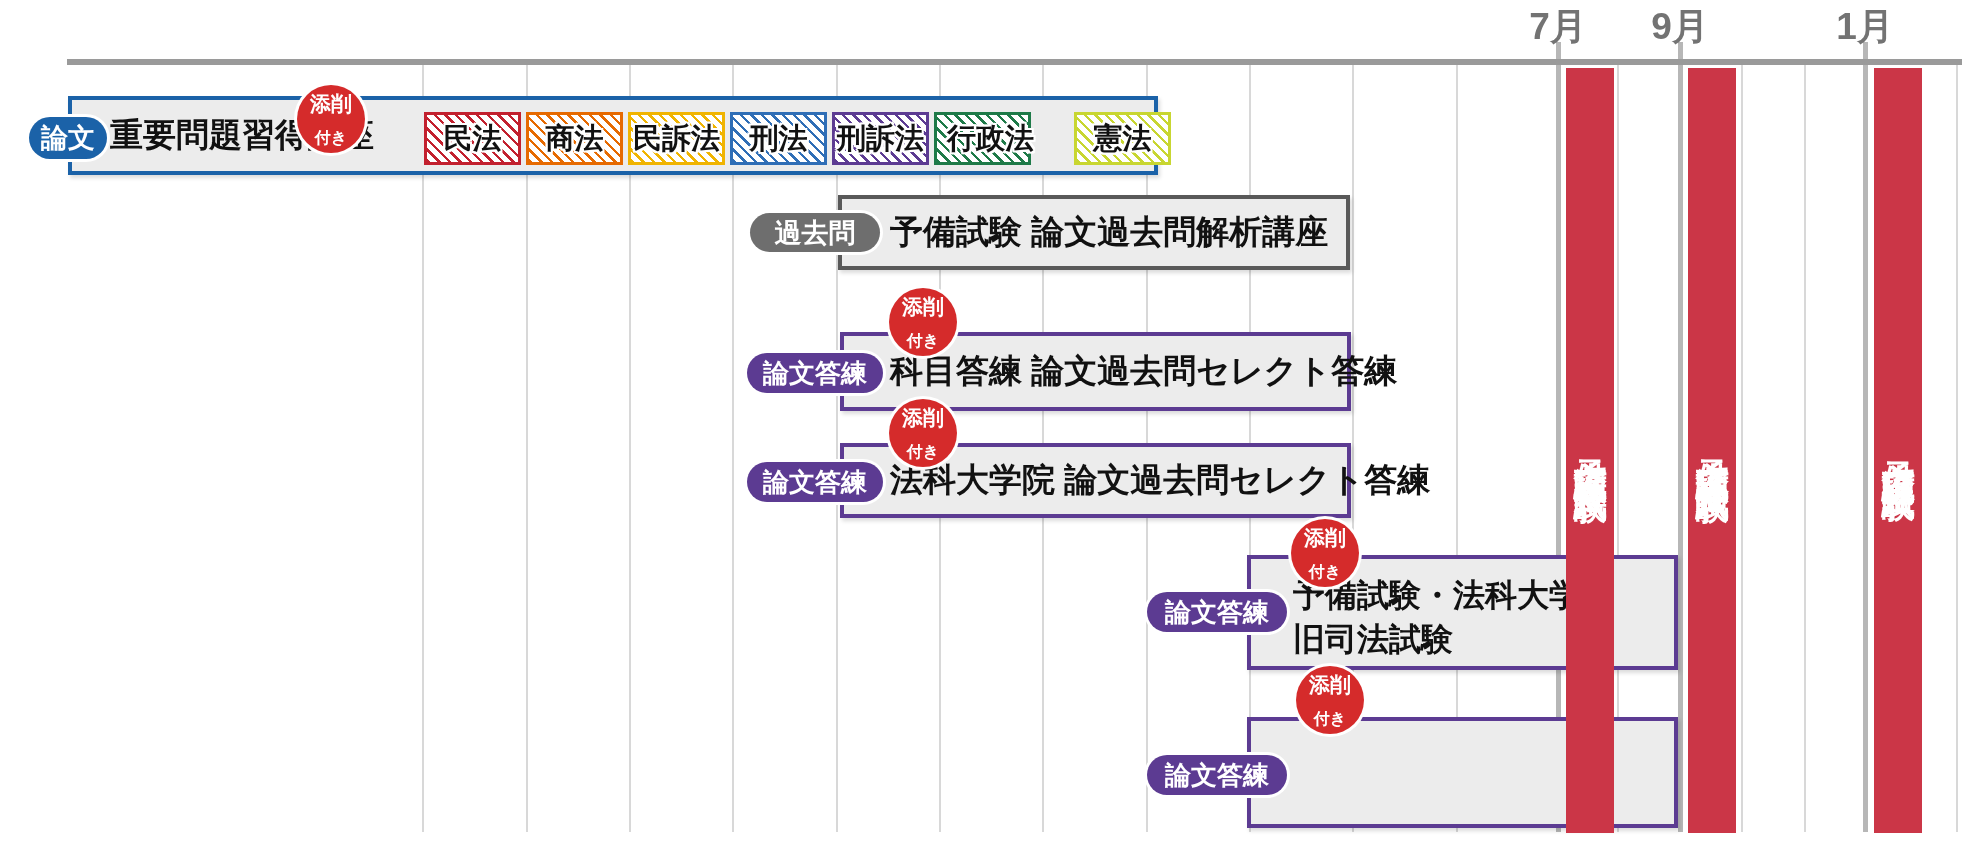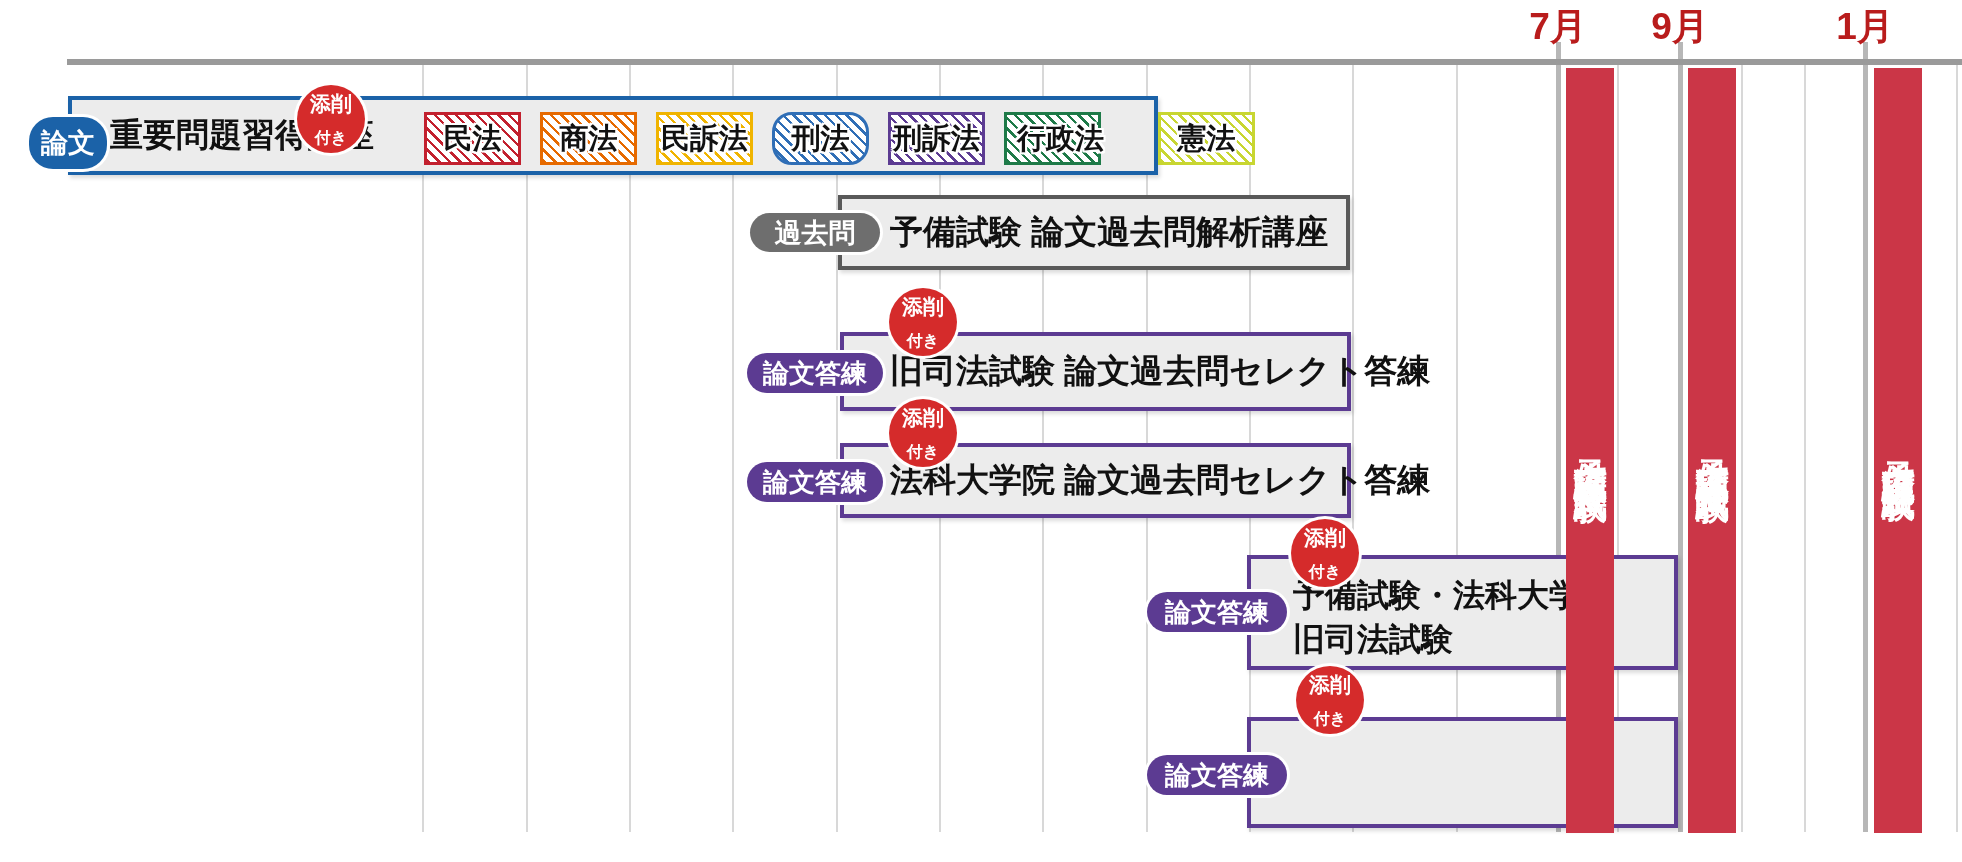--- a/index.html
+++ b/index.html
@@ -3,40 +3,40 @@
 <meta charset="utf-8">
 <style>
   html,body{margin:0;padding:0;background:#fff;}
   body{font-family:"Liberation Sans","DejaVu Sans",sans-serif;}
   #canvas{position:relative;width:1962px;height:862px;background:#fff;overflow:hidden;}
 
   
   .timeline-bar{position:absolute;left:67px;top:59px;width:1895px;height:6px;background:#9a9a9a;z-index:1;}
   .gridline{position:absolute;top:64px;width:2px;height:768px;background:#d8d8d8;z-index:0;}
   .tickline{position:absolute;top:42px;width:5px;height:790px;background:#b7b7b7;z-index:0;}
-  .month-label{position:absolute;top:2px;width:140px;text-align:center;font-size:37px;font-weight:700;color:#b91c1c;z-index:2;}
+  .month-label{position:absolute;top:2px;width:140px;text-align:center;font-size:37px;font-weight:700;color:#737373;z-index:2;}
 
   
   .exam-bar{position:absolute;top:68px;width:48px;height:765px;z-index:10;display:flex;align-items:center;justify-content:center;}
   .exam-bar-label{writing-mode:vertical-rl;text-orientation:upright;color:#fff;font-size:33px;font-weight:700;letter-spacing:4px;white-space:nowrap;}
 
   
   .course-box{position:absolute;box-sizing:border-box;background:#ececec;border:4px solid #5c3b92;box-shadow:2px 3px 4px rgba(0,0,0,.14);z-index:3;}
   .course-box .title{position:absolute;top:0;bottom:0;display:flex;align-items:center;font-size:33px;font-weight:700;color:#111;white-space:nowrap;z-index:4;}
   .course-box .title-lines{position:absolute;font-size:32px;font-weight:700;color:#111;white-space:nowrap;z-index:4;}
 
   .badge{position:absolute;display:flex;align-items:center;justify-content:center;color:#fff;font-weight:700;border-radius:24px;box-shadow:0 0 0 3px #fff;z-index:6;}
 
   .bubble{position:absolute;width:68px;height:68px;border-radius:50%;box-shadow:0 0 0 3px #fff;display:flex;flex-direction:column;align-items:center;justify-content:center;z-index:7;line-height:1;}
   .bubble .b1{color:#fff;font-size:21px;font-weight:700;}
   .bubble .b2{color:#fff;font-size:16px;font-weight:700;margin-top:16px;}
   .bubble::after{content:"";position:absolute;left:-4px;bottom:-4px;width:0;height:0;border:9px solid transparent;border-top:16px solid inherit;transform:rotate(38deg);}
 
   
-  .chips{position:absolute;display:flex;gap:19px;z-index:5;}
+  .chips{position:absolute;display:flex;gap:5px;z-index:5;}
   .chip{box-sizing:border-box;width:97px;height:53px;display:flex;align-items:center;justify-content:center;border:3px solid #000;}
   .chip span{font-size:29px;font-weight:700;color:#111;white-space:nowrap;
     text-shadow:-2px -2px 0 #fff,2px -2px 0 #fff,-2px 2px 0 #fff,2px 2px 0 #fff,0 -2px 0 #fff,0 2px 0 #fff,-2px 0 0 #fff,2px 0 0 #fff;}
 </style>
 </head>
 <body>
 
 <div id="canvas">
 
   <div class="timeline-bar"></div>
@@ -60,37 +60,37 @@
       <div class="tickline" style="left: 1678px;"></div>
       <div class="tickline" style="left: 1863px;"></div>
     </div>
   <div id="layer-months">
       <div class="month-label" style="left: 1488px;">7月</div>
       <div class="month-label" style="left: 1610px;">9月</div>
       <div class="month-label" style="left: 1795px;">1月</div>
     </div>
 
   <div class="course-box" style="left:68px;top:96px;width:1090px;height:79px;border-color:#1b62a8;">
-    <div class="badge" style="left:-43px;top:17px;width:78px;height:52px;background:#1b62a8;font-size:27px;">論文</div>
+    <div class="badge" style="left:-43px;top:17px;width:78px;height:42px;background:#1b62a8;font-size:27px;">論文</div>
     <div class="title" style="left:38px;">重要問題習得講座</div>
     <div class="bubble" style="left:225px;top:-15px;background:#d52b2b;border-top-color:#d52b2b;">
       <span class="b1">添削</span>
       <span class="b2">付き</span>
     </div>
     <div class="chips" id="chips-row1" style="left:352px;top:12px;">
         <div class="chip" style="border-color: rgb(194, 32, 46); background: repeating-linear-gradient(45deg, rgb(194, 32, 46) 0px, rgb(194, 32, 46) 2.5px, rgb(255, 255, 255) 2.5px, rgb(255, 255, 255) 7.5px);">
           <span>民法</span>
         </div>
         <div class="chip" style="border-color: rgb(230, 106, 0); background: repeating-linear-gradient(45deg, rgb(230, 106, 0) 0px, rgb(230, 106, 0) 2.5px, rgb(255, 255, 255) 2.5px, rgb(255, 255, 255) 7.5px);">
           <span>商法</span>
         </div>
         <div class="chip" style="border-color: rgb(240, 180, 0); background: repeating-linear-gradient(45deg, rgb(240, 180, 0) 0px, rgb(240, 180, 0) 2.5px, rgb(255, 255, 255) 2.5px, rgb(255, 255, 255) 7.5px);">
           <span>民訴法</span>
         </div>
-        <div class="chip" style="border-color: rgb(47, 110, 182); background: repeating-linear-gradient(45deg, rgb(47, 110, 182) 0px, rgb(47, 110, 182) 2.5px, rgb(255, 255, 255) 2.5px, rgb(255, 255, 255) 7.5px); border-radius: 20px;">
+        <div class="chip" style="border-color: rgb(47, 110, 182); background: repeating-linear-gradient(45deg, rgb(47, 110, 182) 0px, rgb(47, 110, 182) 2.5px, rgb(255, 255, 255) 2.5px, rgb(255, 255, 255) 7.5px);">
           <span>刑法</span>
         </div>
         <div class="chip" style="border-color: rgb(92, 59, 146); background: repeating-linear-gradient(45deg, rgb(92, 59, 146) 0px, rgb(92, 59, 146) 2.5px, rgb(255, 255, 255) 2.5px, rgb(255, 255, 255) 7.5px);">
           <span>刑訴法</span>
         </div>
         <div class="chip" style="border-color: rgb(30, 122, 72); background: repeating-linear-gradient(45deg, rgb(30, 122, 72) 0px, rgb(30, 122, 72) 2.5px, rgb(255, 255, 255) 2.5px, rgb(255, 255, 255) 7.5px); padding-left: 16px;">
           <span>行政法</span>
         </div>
         <div class="chip" style="border-color: rgb(200, 214, 49); background: repeating-linear-gradient(45deg, rgb(200, 214, 49) 0px, rgb(200, 214, 49) 2.5px, rgb(255, 255, 255) 2.5px, rgb(255, 255, 255) 7.5px); margin-left: 38px;">
           <span>憲法</span>
@@ -98,21 +98,21 @@
       </div>
   </div>
 
   <div class="course-box" style="left:838px;top:195px;width:512px;height:75px;border-color:#595959;">
     <div class="badge" style="left:-92px;top:14px;width:130px;height:39px;background:#6e6e6e;font-size:27px;">過去問</div>
     <div class="title" style="left:48px;">予備試験 論文過去問解析講座</div>
   </div>
 
   <div class="course-box" style="left:840px;top:332px;width:511px;height:79px;">
     <div class="badge" style="left:-97px;top:17px;width:136px;height:40px;background:#5c3b92;font-size:26px;">論文答練</div>
-    <div class="title" style="left:46px;">旧司法試験 論文過去問セレクト答練</div>
+    <div class="title" style="left:46px;">科目答練 論文過去問セレクト答練</div>
     <div class="bubble" style="left:45px;top:-48px;background:#d52b2b;border-top-color:#d52b2b;">
       <span class="b1">添削</span>
       <span class="b2">付き</span>
     </div>
   </div>
 
   <div class="course-box" style="left:840px;top:443px;width:511px;height:75px;">
     <div class="badge" style="left:-97px;top:15px;width:136px;height:40px;background:#5c3b92;font-size:26px;">論文答練</div>
     <div class="title" style="left:46px;">法科大学院 論文過去問セレクト答練</div>
     <div class="bubble" style="left:45px;top:-48px;background:#d52b2b;border-top-color:#d52b2b;">

